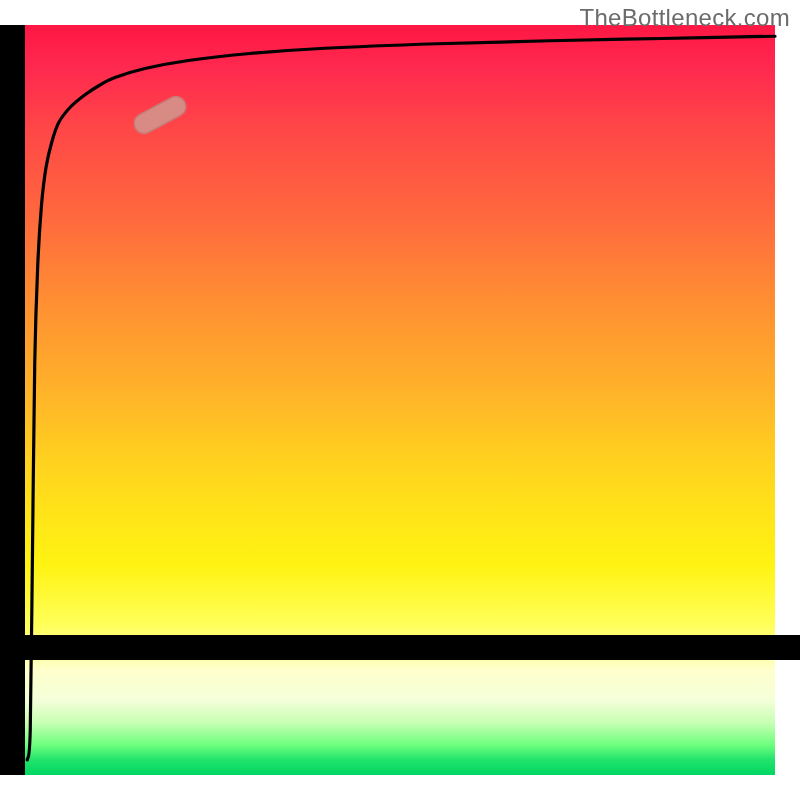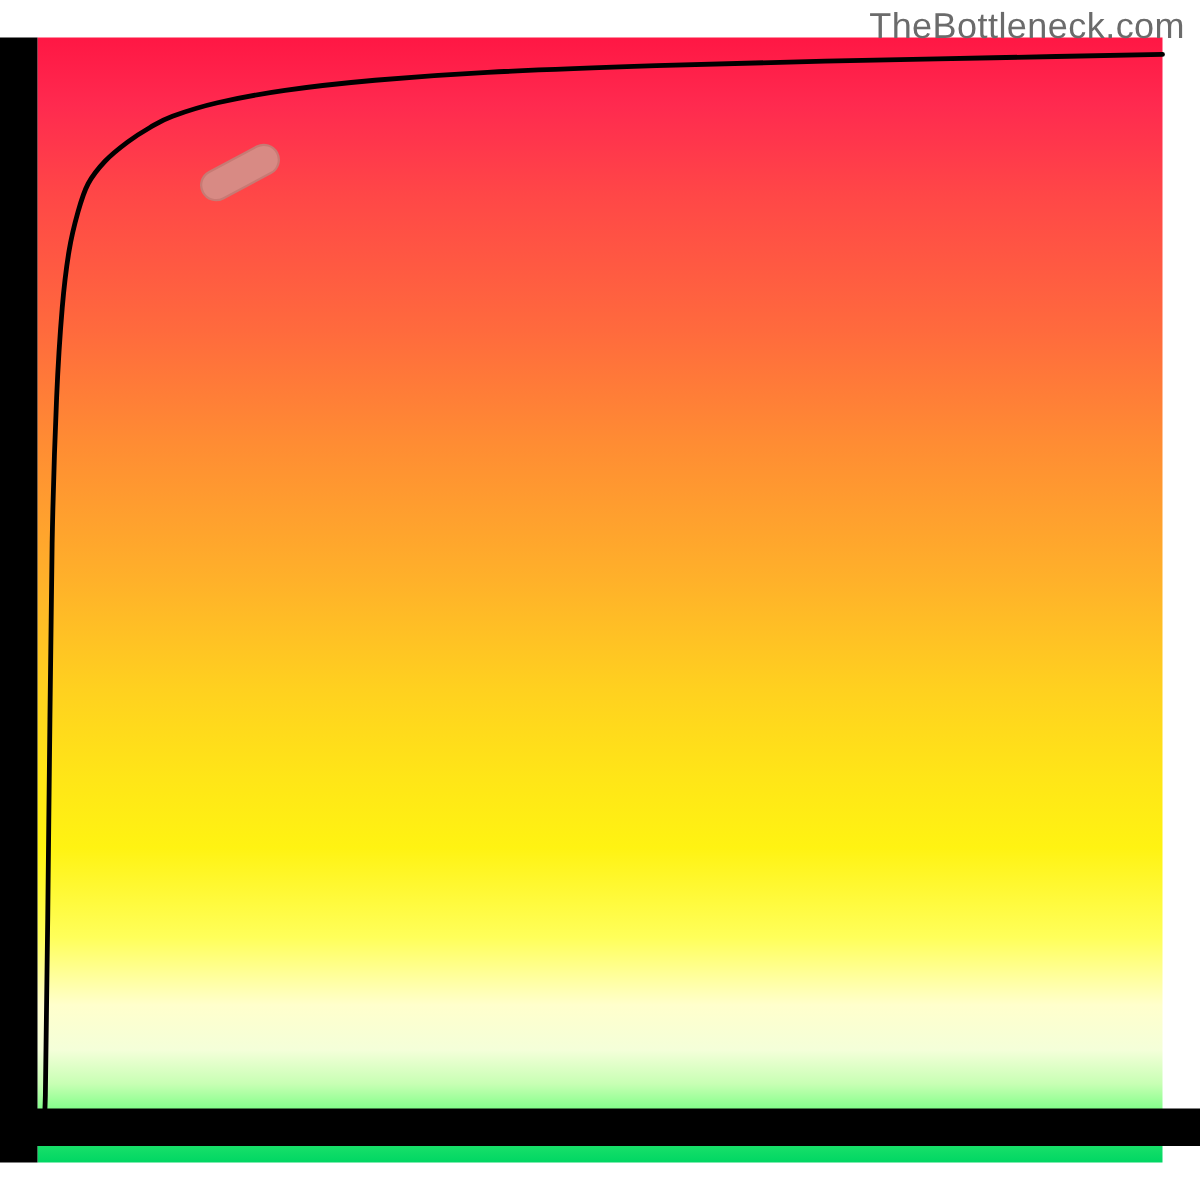--- a/index.html
+++ b/index.html
@@ -7,21 +7,21 @@
     padding: 0;
     width: 800px;
     height: 800px;
     background: #ffffff;
     overflow: hidden;
     font-family: Arial, Helvetica, sans-serif;
   }
   .stage {
     position: relative;
     width: 800px;
-    height: 764px;
+    height: 660px;
   }
   .watermark {
     position: absolute;
     top: 4px;
     right: 10px;
     color: #6b6b6b;
     font-size: 24px;
     font-weight: 400;
     letter-spacing: 0.3px;
     z-index: 40;

